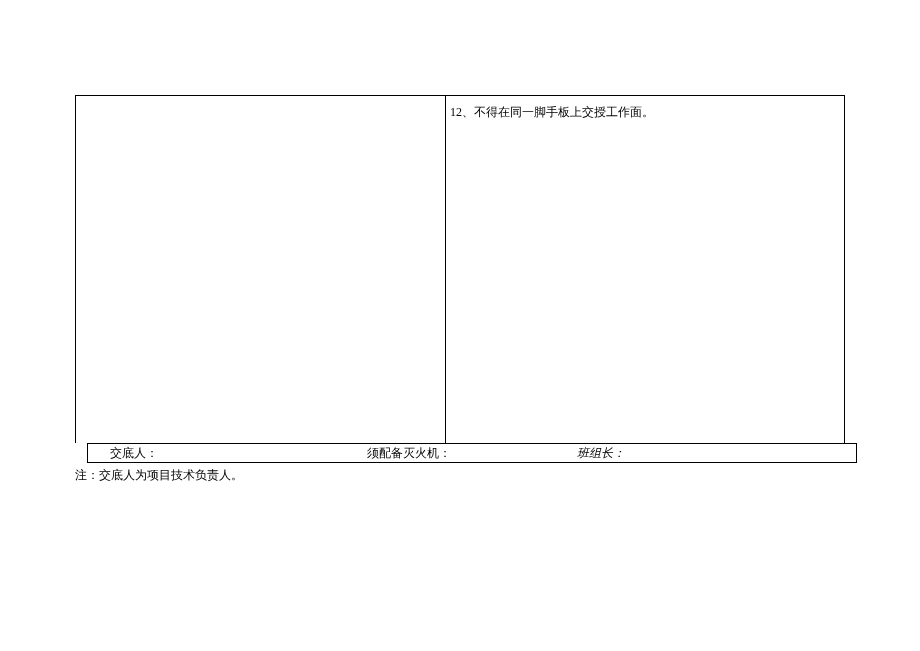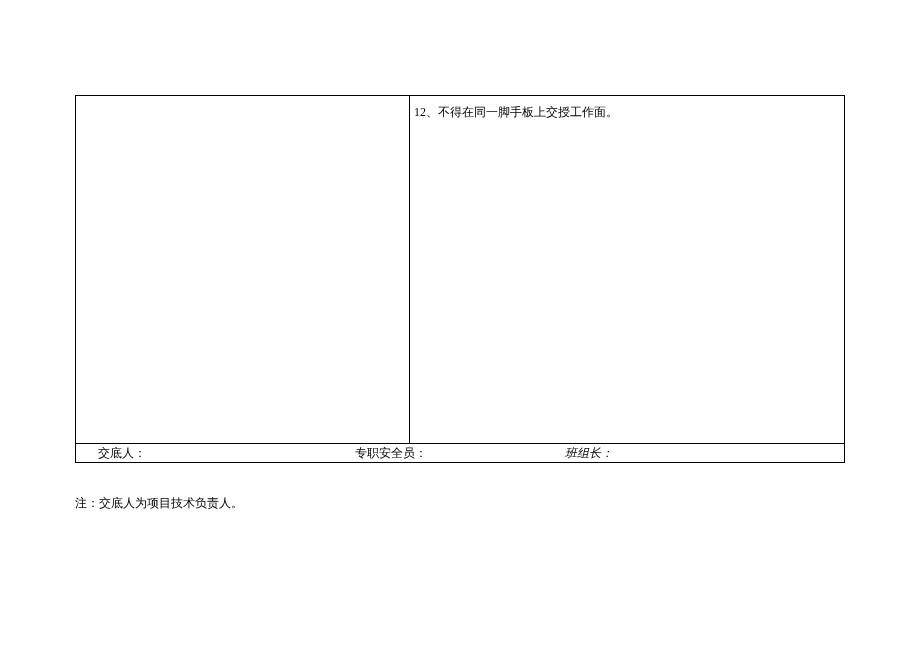--- a/index.html
+++ b/index.html
@@ -21,66 +21,67 @@
       left: 75px;
       top: 95px;
       width: 770px;
     }
     .main-row {
       display: flex;
       width: 100%;
       height: 348px;
       border: 1px solid #000000;
       border-bottom: none;
+      padding-left: 36px;
     }
     .left-cell {
       width: 334px;
       border-right: 1px solid #000000;
     }
     .right-cell {
       flex: 1;
       padding: 6px 4px;
     }
     .content-line {
       line-height: 20px;
     }
     .signature-row {
       display: flex;
       width: 100%;
       height: 20px;
       border: 1px solid #000000;
       align-items: flex-end;
+      margin-left: 12px;
     }
     .sig-cell-1 {
       width: 279px;
       padding-left: 22px;
     }
     .sig-cell-2 {
       width: 210px;
     }
     .sig-cell-3 {
       flex: 1;
       font-style: italic;
     }
     .note-row {
       padding-top: 4px;
       padding-left: 0px;
       line-height: 16px;
-      margin-top: 28px;
     }
   </style>
 </head>
 <body>
 
 <div class="table-wrapper">
   <div class="main-row">
     <div class="left-cell"></div>
     <div class="right-cell">
       <div class="content-line">12、不得在同一脚手板上交授工作面。</div>
     </div>
   </div>
   <div class="signature-row">
     <div class="sig-cell-1">交底人：</div>
-    <div class="sig-cell-2">专职安全员：</div>
+    <div class="sig-cell-2">须配备灭火机：</div>
     <div class="sig-cell-3">班组长：</div>
   </div>
   <div class="note-row">注：交底人为项目技术负责人。</div>
 </div>
 
 </body></html>

